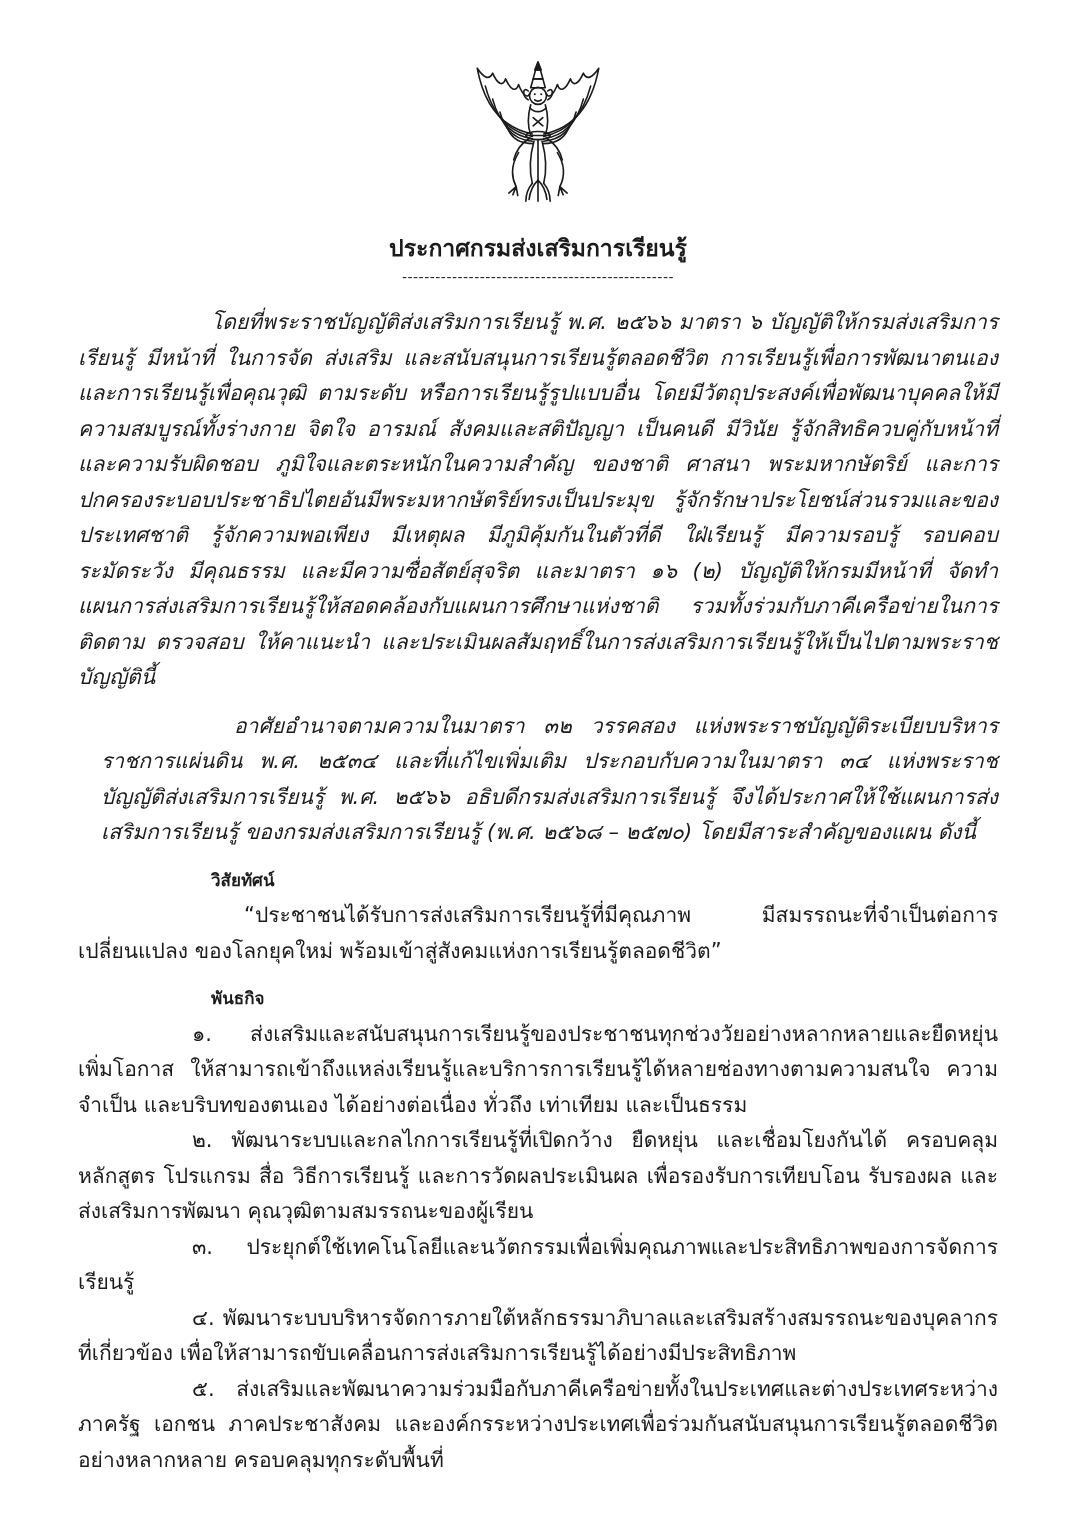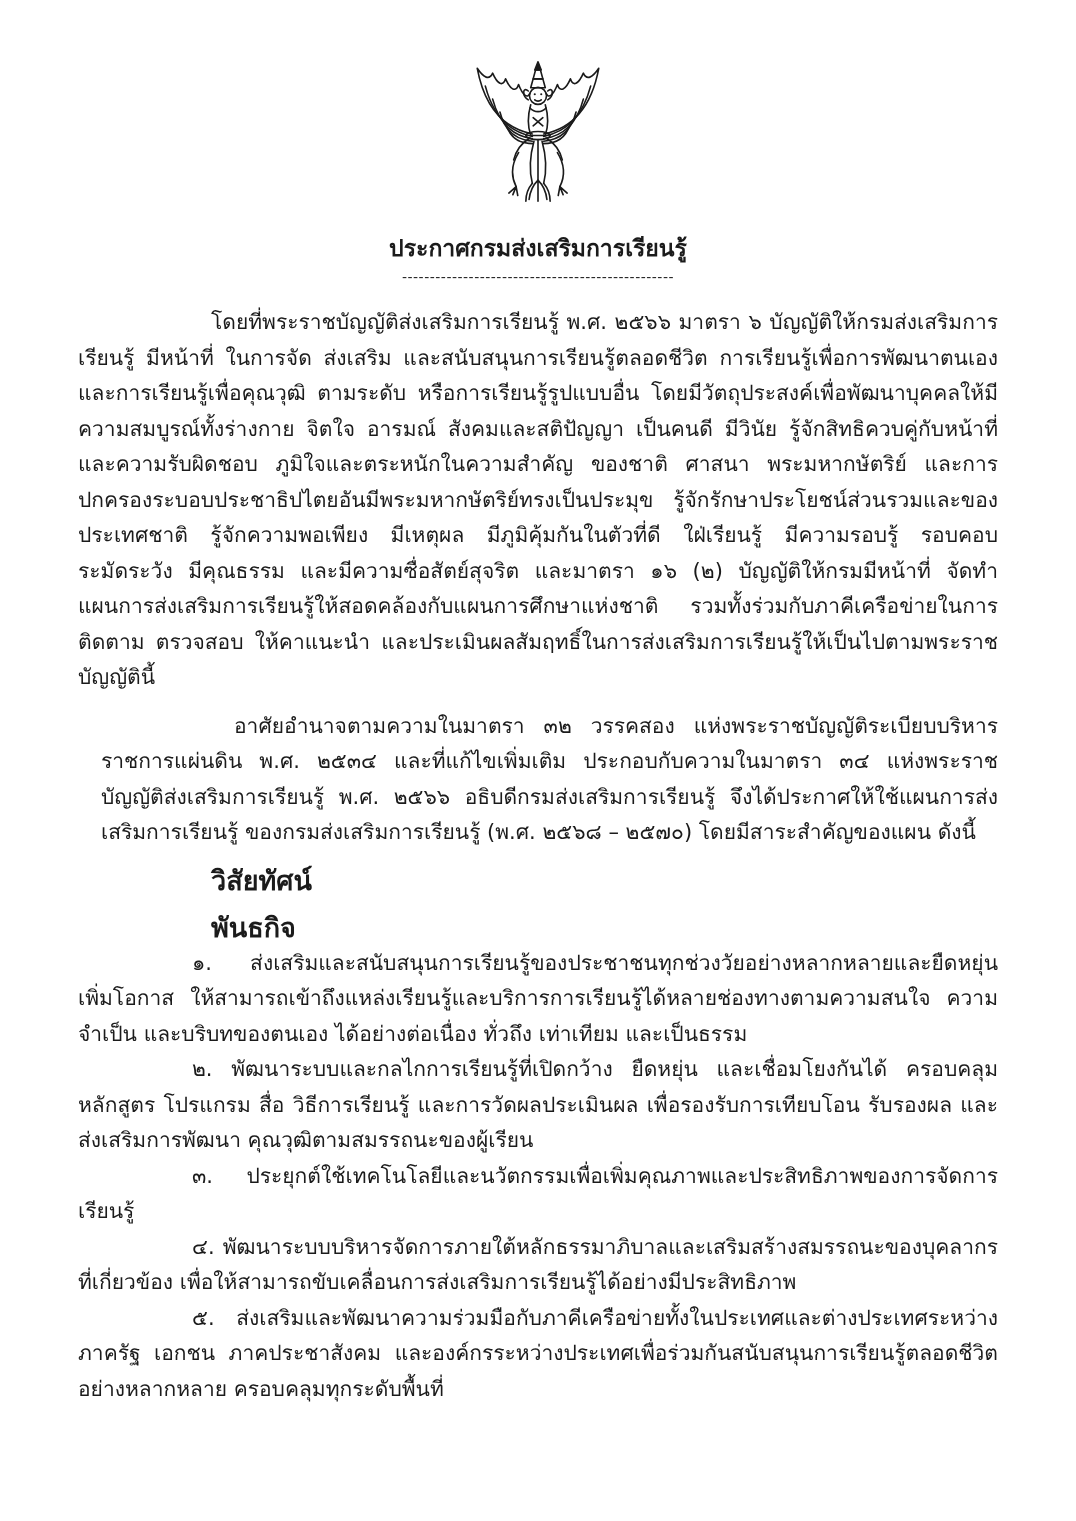--- a/index.html
+++ b/index.html
@@ -40,25 +40,25 @@
     white-space: nowrap;
     overflow: hidden;
   }
   p.para {
     font-size: 21px;
     line-height: 35.5px;
     text-align: justify;
     margin: 0;
   }
   p.gap-top { margin-top: 13px; margin-left: 23px; }
-  .indent { text-indent: 133px; }
+  .indent { text-indent: 133px; font-style: italic; }
   .vision-quote { text-indent: 166px; }
   .mission-item { text-indent: 114px; }
   h3.sect {
-    font-size: 27px;
+    font-size: 17px;
     font-weight: bold;
     margin: 12px 0 0 133px;
     line-height: 35.5px;
   }
   svg.garuda { display: inline-block; }
 </style>
 </head>
 <body>
 
 <div class="page">
@@ -113,20 +113,21 @@
   </div>
 
   <div class="doc-title">ประกาศกรมส่งเสริมการเรียนรู้</div>
   <div class="separator">-------------------------------------------------</div>
 
   <p class="para indent">โดยที่พระราชบัญญัติส่งเสริมการเรียนรู้ พ.ศ. ๒๕๖๖ มาตรา ๖ บัญญัติให้กรมส่งเสริมการเรียนรู้ มีหน้าที่ ในการจัด ส่งเสริม และสนับสนุนการเรียนรู้ตลอดชีวิต การเรียนรู้เพื่อการพัฒนาตนเอง และการเรียนรู้เพื่อคุณวุฒิ ตามระดับ หรือการเรียนรู้รูปแบบอื่น โดยมีวัตถุประสงค์เพื่อพัฒนาบุคคลให้มีความสมบูรณ์ทั้งร่างกาย จิตใจ อารมณ์ สังคมและสติปัญญา เป็นคนดี มีวินัย รู้จักสิทธิควบคู่กับหน้าที่และความรับผิดชอบ ภูมิใจและตระหนักในความสำคัญ ของชาติ ศาสนา พระมหากษัตริย์ และการปกครองระบอบประชาธิปไตยอันมีพระมหากษัตริย์ทรงเป็นประมุข รู้จักรักษาประโยชน์ส่วนรวมและของประเทศชาติ รู้จักความพอเพียง มีเหตุผล มีภูมิคุ้มกันในตัวที่ดี ใฝ่เรียนรู้ มีความรอบรู้ รอบคอบ ระมัดระวัง มีคุณธรรม และมีความซื่อสัตย์สุจริต และมาตรา ๑๖ (๒) บัญญัติให้กรมมีหน้าที่ จัดทำแผนการส่งเสริมการเรียนรู้ให้สอดคล้องกับแผนการศึกษาแห่งชาติ รวมทั้งร่วมกับภาคีเครือข่ายในการติดตาม ตรวจสอบ ให้คาแนะนำ และประเมินผลสัมฤทธิ์ในการส่งเสริมการเรียนรู้ให้เป็นไปตามพระราชบัญญัตินี้</p>
 
   <p class="para indent gap-top">อาศัยอำนาจตามความในมาตรา ๓๒ วรรคสอง แห่งพระราชบัญญัติระเบียบบริหารราชการแผ่นดิน พ.ศ. ๒๕๓๔ และที่แก้ไขเพิ่มเติม ประกอบกับความในมาตรา ๓๔ แห่งพระราชบัญญัติส่งเสริมการเรียนรู้ พ.ศ. ๒๕๖๖ อธิบดีกรมส่งเสริมการเรียนรู้ จึงได้ประกาศให้ใช้แผนการส่งเสริมการเรียนรู้ ของกรมส่งเสริมการเรียนรู้ (พ.ศ. ๒๕๖๘ – ๒๕๗๐) โดยมีสาระสำคัญของแผน ดังนี้</p>
 
   <h3 class="sect">วิสัยทัศน์</h3>
+  <p class="para vision-quote">“ประชาชนได้รับการส่งเสริมการเรียนรู้ที่มีคุณภาพ มีสมรรถนะที่จำเป็นต่อการเปลี่ยนแปลง ของโลกยุคใหม่ พร้อมเข้าสู่สังคมแห่งการเรียนรู้ตลอดชีวิต”</p>
 
   <h3 class="sect">พันธกิจ</h3>
   <p class="para mission-item">๑. ส่งเสริมและสนับสนุนการเรียนรู้ของประชาชนทุกช่วงวัยอย่างหลากหลายและยืดหยุ่น เพิ่มโอกาส ให้สามารถเข้าถึงแหล่งเรียนรู้และบริการการเรียนรู้ได้หลายช่องทางตามความสนใจ ความจำเป็น และบริบทของตนเอง ได้อย่างต่อเนื่อง ทั่วถึง เท่าเทียม และเป็นธรรม</p>
   <p class="para mission-item">๒. พัฒนาระบบและกลไกการเรียนรู้ที่เปิดกว้าง ยืดหยุ่น และเชื่อมโยงกันได้ ครอบคลุมหลักสูตร โปรแกรม สื่อ วิธีการเรียนรู้ และการวัดผลประเมินผล เพื่อรองรับการเทียบโอน รับรองผล และส่งเสริมการพัฒนา คุณวุฒิตามสมรรถนะของผู้เรียน</p>
   <p class="para mission-item">๓. ประยุกต์ใช้เทคโนโลยีและนวัตกรรมเพื่อเพิ่มคุณภาพและประสิทธิภาพของการจัดการเรียนรู้</p>
   <p class="para mission-item">๔. พัฒนาระบบบริหารจัดการภายใต้หลักธรรมาภิบาลและเสริมสร้างสมรรถนะของบุคลากรที่เกี่ยวข้อง เพื่อให้สามารถขับเคลื่อนการส่งเสริมการเรียนรู้ได้อย่างมีประสิทธิภาพ</p>
   <p class="para mission-item">๕. ส่งเสริมและพัฒนาความร่วมมือกับภาคีเครือข่ายทั้งในประเทศและต่างประเทศระหว่างภาครัฐ เอกชน ภาคประชาสังคม และองค์กรระหว่างประเทศเพื่อร่วมกันสนับสนุนการเรียนรู้ตลอดชีวิตอย่างหลากหลาย ครอบคลุมทุกระดับพื้นที่</p>
 
 </div>
 

